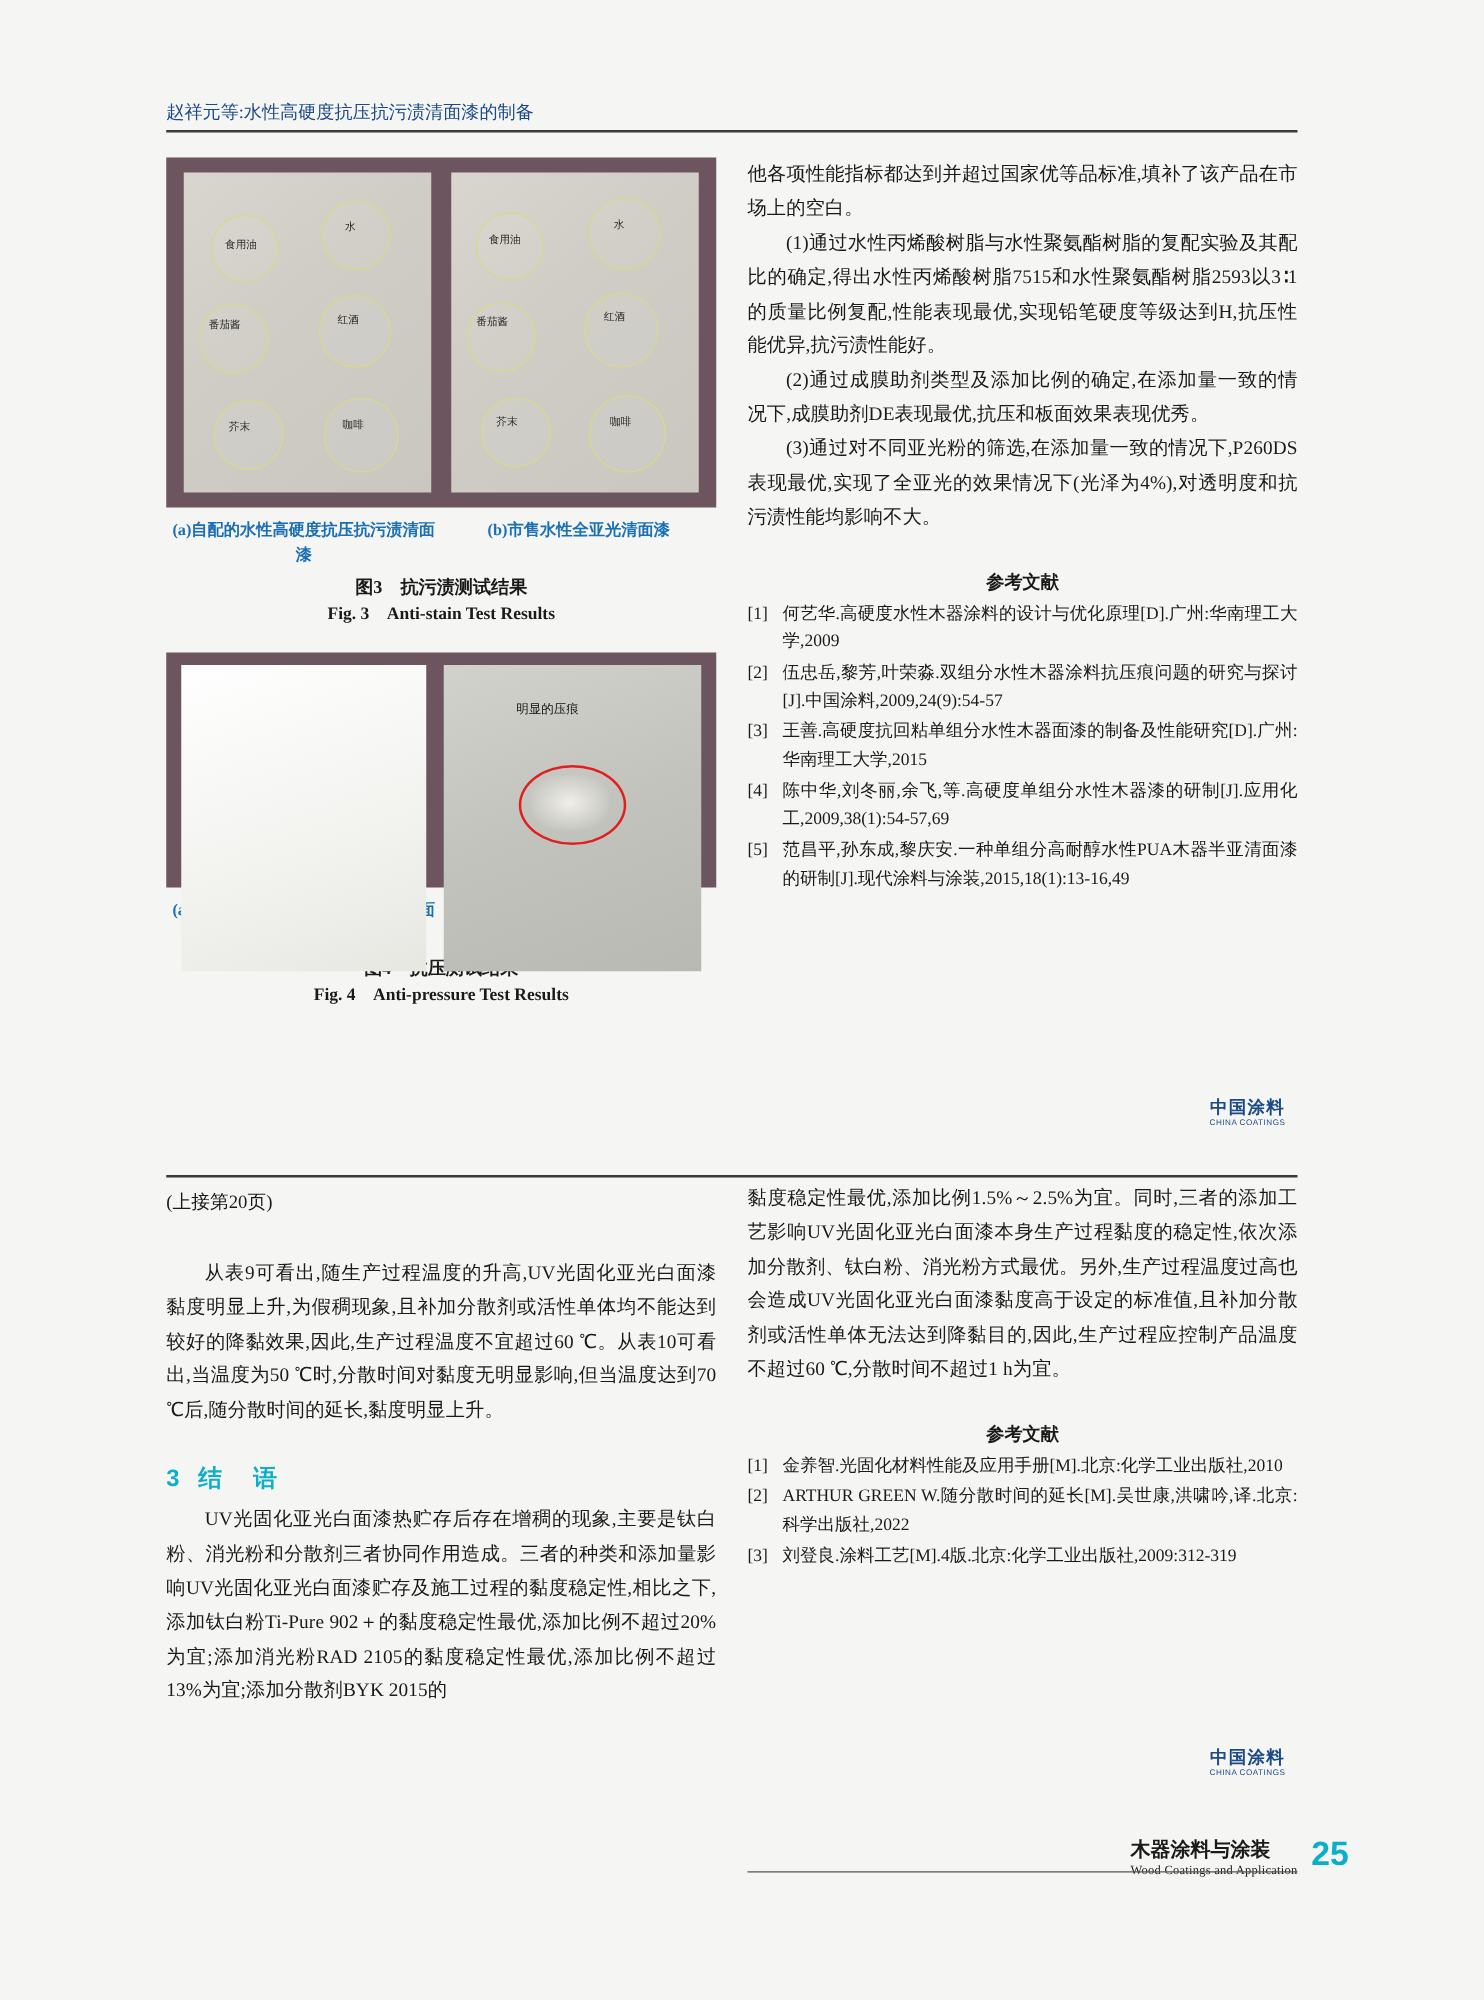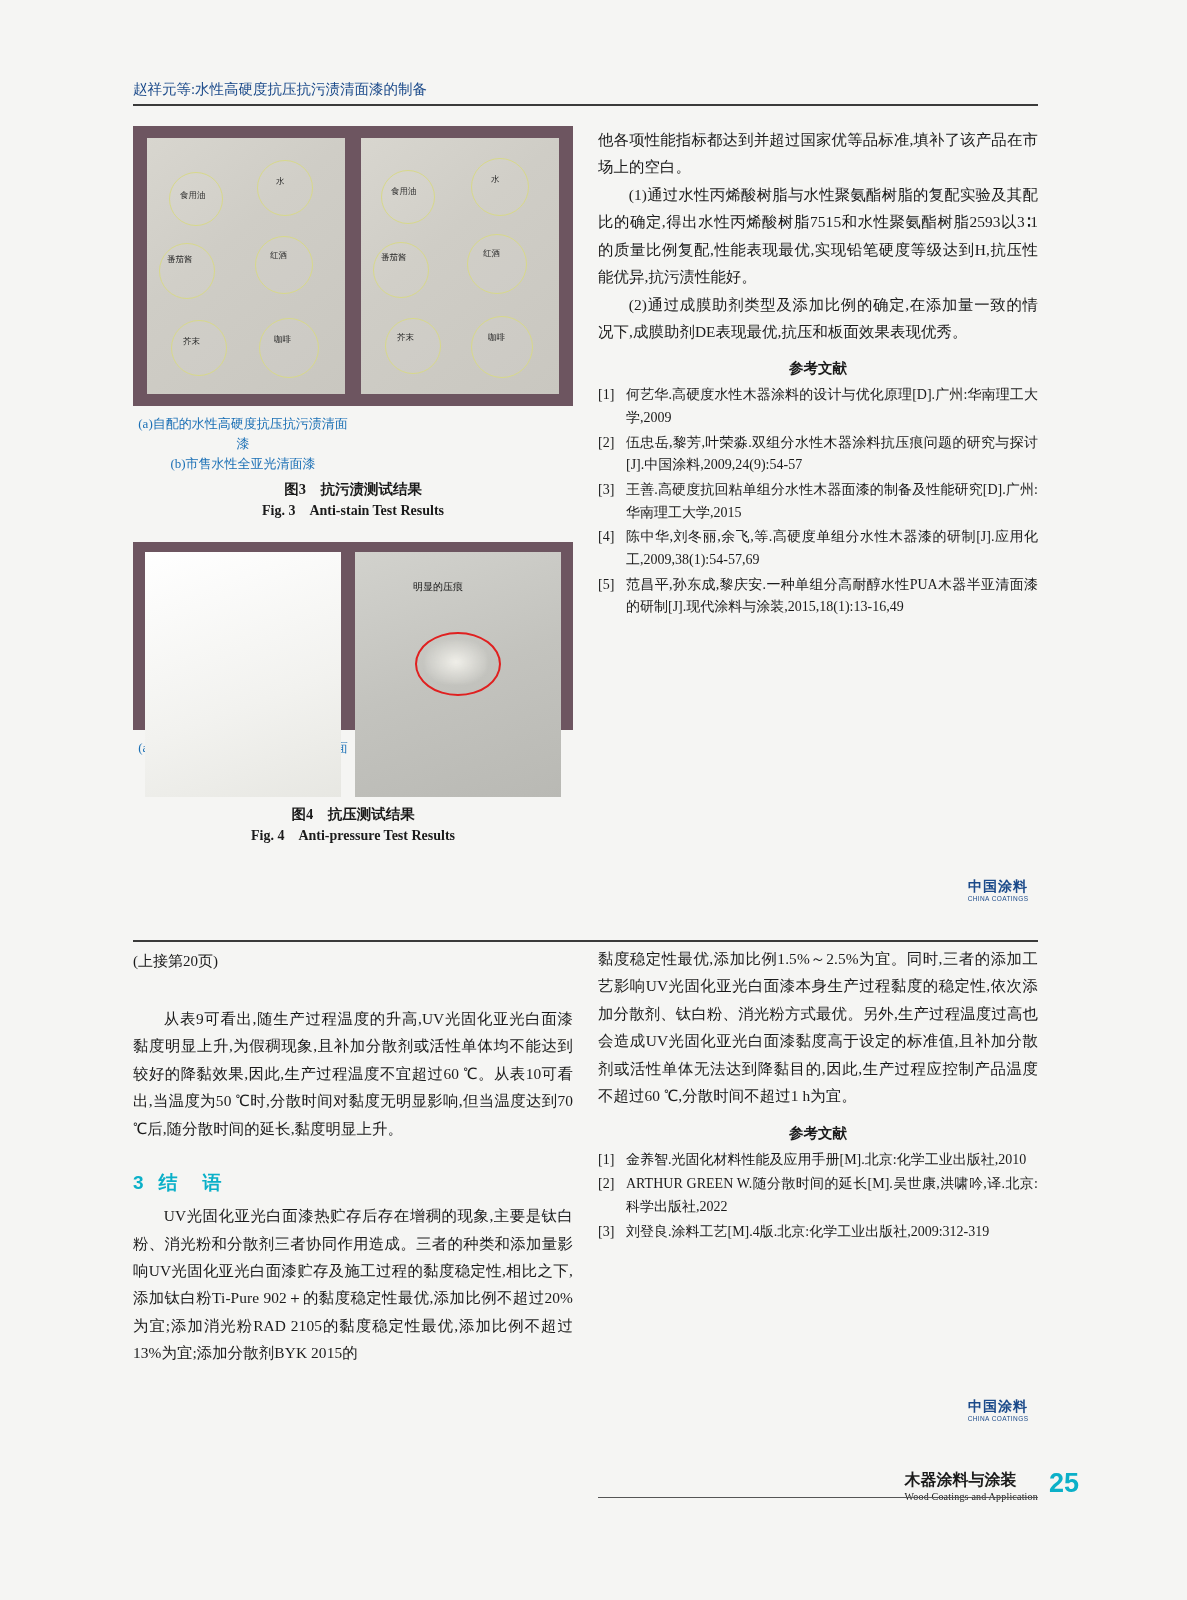--- a/index.html
+++ b/index.html
@@ -132,22 +132,21 @@
     color: #111;
     font-family: "Liberation Sans", sans-serif;
   }
 
   .fig-caption-row {
     display: flex;
     justify-content: space-between;
     margin-top: 8px;
     font-size: 13px;
     color: #1a6fb5;
-    font-weight: normal;
-    flex-direction: column;
+    font-weight: bold;
   }
   .fig-caption-a, .fig-caption-b {
     width: 50%;
     text-align: center;
     line-height: 1.55;
   }
   .fig-title-cn {
     text-align: center;
     font-size: 14.5px;
     font-weight: bold;
@@ -168,21 +167,21 @@
     text-align: justify;
     margin: 0 0 0 0;
     letter-spacing: 0.1px;
   }
   .indent { text-indent: 2em; }
 
   .refs-title {
     text-align: center;
     font-weight: bold;
     font-size: 14.5px;
-    margin: 14px 0 6px 0;
+    margin: 28px 0 6px 0;
   }
   .ref-item {
     font-size: 14px;
     line-height: 1.62;
     display: flex;
     margin-bottom: 2px;
   }
   .ref-num {
     width: 28px;
     flex: 0 0 28px;
@@ -352,20 +351,21 @@
       </div>
       <div class="fig-title-cn">图4　抗压测试结果</div>
       <div class="fig-title-en">Fig. 4　Anti-pressure Test Results</div>
     </div>
   </div>
 
   <div class="col-right">
     <p class="body-p">他各项性能指标都达到并超过国家优等品标准,填补了该产品在市场上的空白。</p>
     <p class="body-p indent">(1)通过水性丙烯酸树脂与水性聚氨酯树脂的复配实验及其配比的确定,得出水性丙烯酸树脂7515和水性聚氨酯树脂2593以3∶1的质量比例复配,性能表现最优,实现铅笔硬度等级达到H,抗压性能优异,抗污渍性能好。</p>
     <p class="body-p indent">(2)通过成膜助剂类型及添加比例的确定,在添加量一致的情况下,成膜助剂DE表现最优,抗压和板面效果表现优秀。</p>
+    <p class="body-p indent">(3)通过对不同亚光粉的筛选,在添加量一致的情况下,P260DS表现最优,实现了全亚光的效果情况下(光泽为4%),对透明度和抗污渍性能均影响不大。</p>
 
     <div class="refs-title">参考文献</div>
 
     <div class="ref-item">
       <span class="ref-num">[1]</span>
       <span class="ref-text">何艺华.高硬度水性木器涂料的设计与优化原理[D].广州:华南理工大学,2009</span>
     </div>
     <div class="ref-item">
       <span class="ref-num">[2]</span>
       <span class="ref-text">伍忠岳,黎芳,叶荣淼.双组分水性木器涂料抗压痕问题的研究与探讨[J].中国涂料,2009,24(9):54-57</span>

